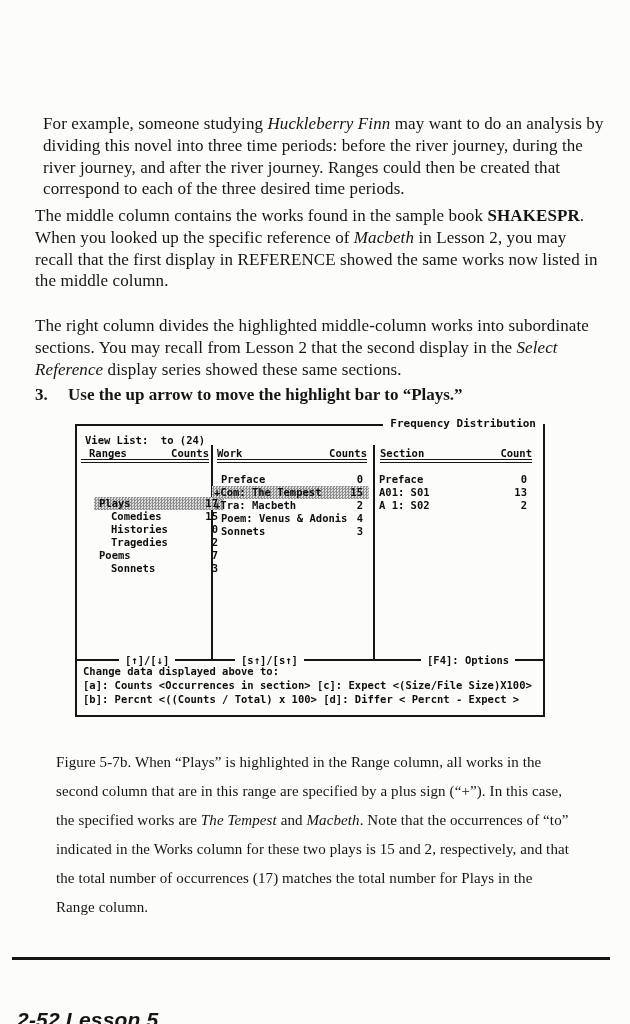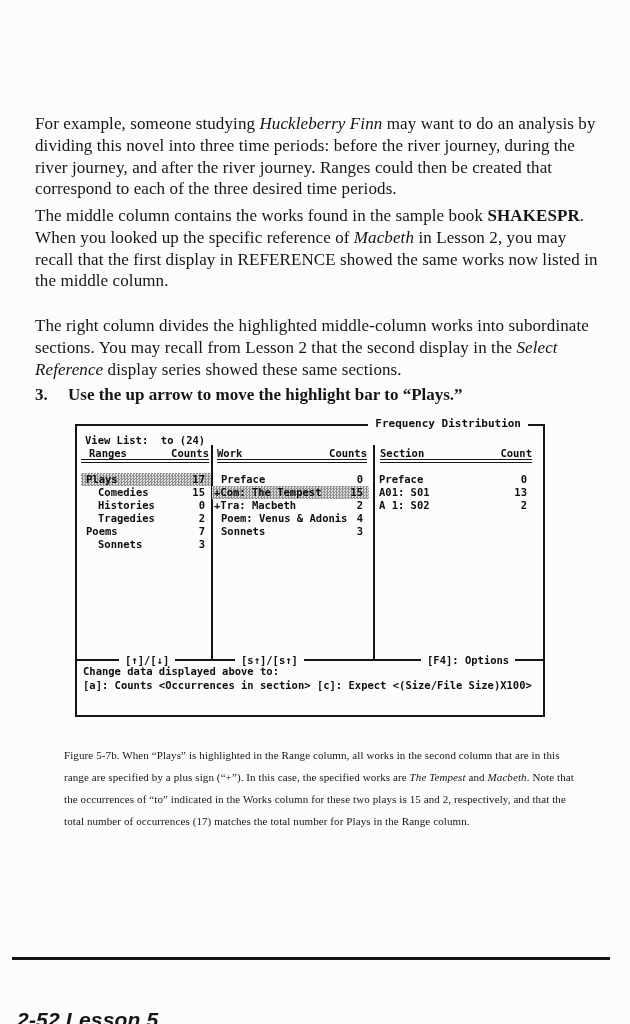--- a/index.html
+++ b/index.html
@@ -19,21 +19,21 @@
   .step-num{width:33px;flex:0 0 33px;}
   
   .term{
     position:absolute;left:75px;top:424px;width:470px;height:293px;
     border:2px solid #161616;background:#fcfcfa;box-sizing:border-box;
     font-family:"DejaVu Sans Mono",monospace;font-weight:bold;
     font-size:10.5px;color:#0e0e0e;
   }
   .term-inner{position:absolute;left:0;top:0;right:0;bottom:0;}
   .term-title{
-    position:absolute;top:-9px;right:15px;background:#fcfcfa;
+    position:absolute;top:-9px;right:0;background:#fcfcfa;
     padding:0 7px;font-size:11px;white-space:pre;
   }
   .view-list{position:absolute;left:8px;top:8px;white-space:pre;}
   .col-head{position:absolute;top:21px;display:flex;justify-content:space-between;}
   .col-head .h1{padding-left:8px;text-align:right;}
   .dbl-rule{position:absolute;top:33px;height:4px;box-sizing:border-box;
             border-top:1.5px solid #161616;border-bottom:1.5px solid #161616;}
   .vsep{position:absolute;top:19px;height:216px;width:2px;background:#161616;}
   .rows{position:absolute;top:47px;}
   .trow{display:flex;justify-content:space-between;height:13px;line-height:13px;
@@ -49,34 +49,34 @@
   .keybar .kline{position:absolute;left:0;right:0;top:5px;border-top:2px solid #161616;}
   .keylab{position:absolute;top:0;background:#fcfcfa;padding:0 6px;white-space:pre;}
   .keylab.k0{left:42px;}
   .keylab.k1{left:158px;}
   .keylab.k2{left:344px;}
   .helpline{position:absolute;left:6px;white-space:pre;text-align:center;}
   .hl0{top:239px;}
   .hl1{top:253px;}
   .hl2{top:267px;}
   
-  .caption{position:absolute;left:64px;top:733px;width:514px;
-           font-size:11px;line-height:22px;letter-spacing:.1px;}
+  .caption{position:absolute;left:56px;top:733px;width:514px;
+           font-size:15px;line-height:29px;letter-spacing:.1px;}
   .foot-rule{position:absolute;left:12px;top:957px;width:598px;height:3px;
              background:#161616;}
   .foot-text{position:absolute;left:17px;top:968px;
              font-family:"Liberation Sans",sans-serif;
              font-weight:bold;font-style:italic;font-size:21px;letter-spacing:.2px;margin-top:40px;}
 </style>
 </head>
 <body>
 
 <div class="page">
 
-  <p class="para" style="top:96px;"><span>For example, someone studying </span><span class="italic">Huckleberry Finn</span><span> may want to do an analysis by dividing this novel into three time periods:  before the river journey, during the river journey, and after the river journey.  Ranges could then be created that correspond to each of the three desired time periods.</span></p>
+  <p class="para" style="top:96px;margin-left:8px;"><span>For example, someone studying </span><span class="italic">Huckleberry Finn</span><span> may want to do an analysis by dividing this novel into three time periods:  before the river journey, during the river journey, and after the river journey.  Ranges could then be created that correspond to each of the three desired time periods.</span></p>
 
   <p class="para" style="top:188px;"><span>The middle column contains the works found in the sample book </span><span class="bold">SHAKESPR</span><span>. When you looked up the specific reference of </span><span class="italic">Macbeth</span><span> in Lesson 2, you may recall that the first display in REFERENCE showed the same works now listed in the middle column.</span></p>
 
   <p class="para" style="top:298px;"><span>The right column divides the highlighted middle-column works into subordinate sections.  You may recall from Lesson 2 that the second display in the </span><span class="italic">Select Reference</span><span> display series showed these same sections.</span></p>
 
   <div class="step" style="top:385px;">
     <span class="step-num">3.</span>
     <span>Use the up arrow to move the highlight bar to “Plays.”</span>
   </div>
 
@@ -99,21 +99,21 @@
         <span>Count</span>
       </div>
 
       <div class="dbl-rule" style="left:4px;width:128px;"></div>
       <div class="dbl-rule" style="left:140px;width:150px;"></div>
       <div class="dbl-rule" style="left:303px;width:152px;"></div>
 
       <div class="vsep" style="left:134px;"></div>
       <div class="vsep" style="left:296px;"></div>
 
-      <div class="rows" style="left:4px;width:130px;">
+      <div class="rows" style="left:17px;width:130px;margin-top:24px;">
         <div class="trow hl">
           <span class="rlabel ind0">Plays</span>
           <span class="rcount">17</span>
         </div>
         <div class="trow">
           <span class="rlabel ind1">Comedies</span>
           <span class="rcount">15</span>
         </div>
         <div class="trow">
           <span class="rlabel ind1">Histories</span>
@@ -173,20 +173,21 @@
 
       <div class="keybar">
         <div class="kline"></div>
         <span class="keylab k0">[↑]/[↓]</span>
         <span class="keylab k1">[s↑]/[s↑]</span>
         <span class="keylab k2">[F4]: Options</span>
       </div>
 
       <div class="helpline hl0">Change data displayed above to:</div>
       <div class="helpline hl1">[a]: Counts &lt;Occurrences in section&gt; [c]: Expect &lt;(Size/File Size)X100&gt;</div>
+      <div class="helpline hl2">[b]: Percnt &lt;((Counts / Total) x 100&gt; [d]: Differ &lt; Percnt - Expect &gt;</div>
     </div>
   </div>
 
   <p class="caption"><span>Figure 5-7b.  When “Plays” is highlighted in the Range column, all works in the second column that are in this range are specified by a plus sign (“+”).  In this case, the specified works are </span><span class="italic">The Tempest</span><span> and </span><span class="italic">Macbeth</span><span>.  Note that the occurrences of “to” indicated in the Works column for these two plays is 15 and 2, respectively, and that the total number of occurrences (17) matches the total number for Plays in the Range column.</span></p>
 
   <div class="foot-rule"></div>
   <div class="foot-text">2-52  Lesson 5</div>
 
 </div>
 

